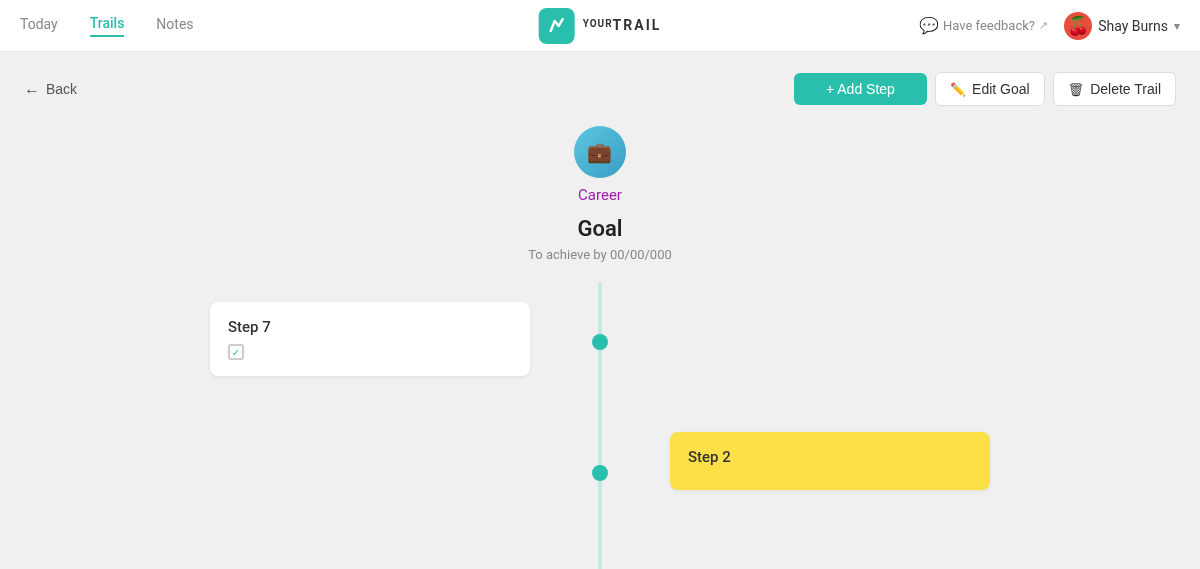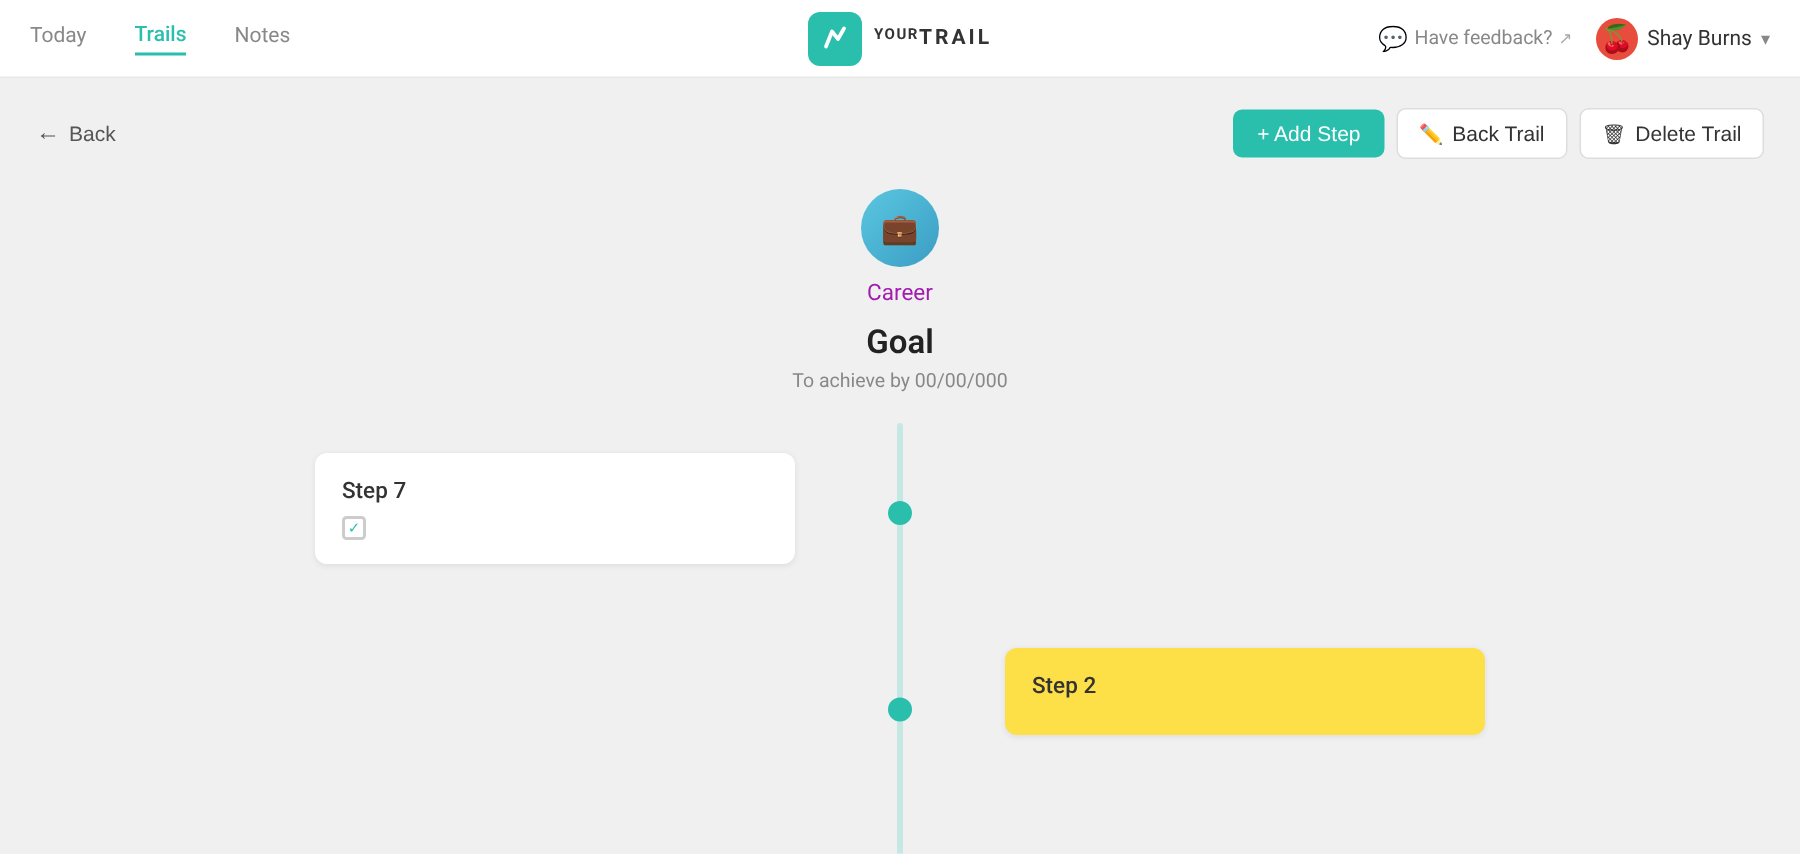--- a/index.html
+++ b/index.html
@@ -150,21 +150,21 @@
     .action-btns {
       display: flex;
       align-items: center;
       gap: 8px;
     }
     .btn-add-step {
       background: #2abfac;
       color: white;
       border: none;
       border-radius: 6px;
-      padding: 8px 16px;
+      padding: 8px 32px;
       font-size: 14px;
       font-weight: 500;
       cursor: pointer;
     }
     .btn-edit-trail {
       background: #fff;
       color: #333;
       border: 1px solid #ddd;
       border-radius: 6px;
       padding: 8px 14px;
@@ -346,21 +346,21 @@
 
   <div class="toolbar">
     <button class="back-btn">
       <span class="back-arrow">←</span>
       <span>Back</span>
     </button>
     <div class="action-btns">
       <button class="btn-add-step">+ Add Step</button>
       <button class="btn-edit-trail">
         <span class="pencil-icon">✏️</span>
-        <span>Back Trail</span>
+        <span>Edit Goal</span>
       </button>
       <button class="btn-delete-trail">
         <span class="trash-icon">🗑</span>
         <span>Delete Trail</span>
       </button>
     </div>
   </div>
 
   <div class="trail-content">
     <div class="category-badge">💼</div>

